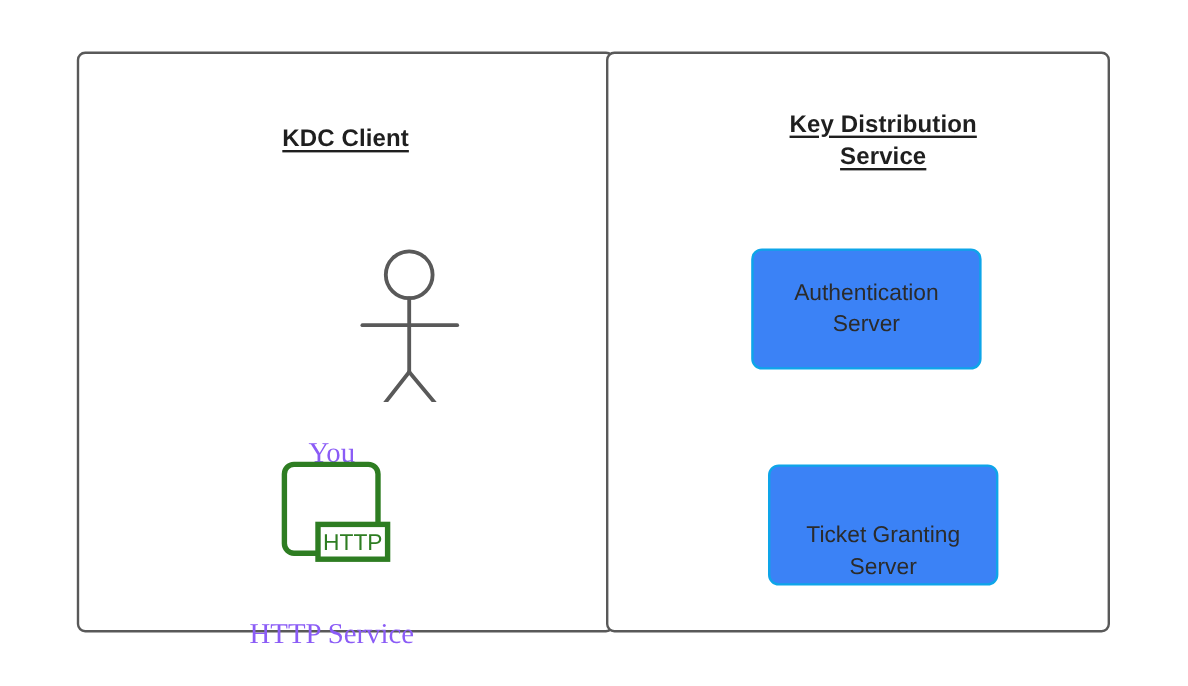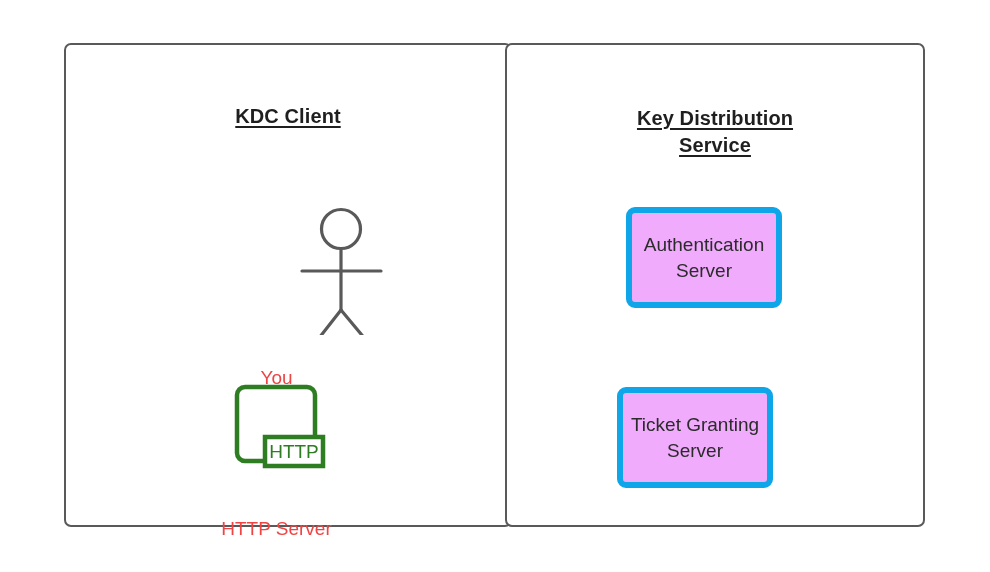--- a/index.html
+++ b/index.html
@@ -53,79 +53,81 @@
     color: #1f1f1f;
     line-height: 27px;
     letter-spacing: 0.1px;
   }
   .panel-title span {
     text-decoration: underline;
     text-underline-offset: 3px;
     text-decoration-thickness: 2px;
   }
   #panel-client .panel-title { top: 58px; }
-  #panel-kdc .panel-title { top: 60px; }
+  #panel-kdc .panel-title { top: 46px; padding-left: 21px; }
 
   
   #stick-figure {
     position: absolute;
     left: 160px;
     top: 115px;
     width: 230px;
     height: 175px;
   }
 
   .figure-caption {
     position: absolute;
     left: 0;
     width: 421px;
     text-align: center;
-    font-size: 19px;
-    color: #ef4444;
+    font-size: 24px;
+    color: #8b5cf6;
     line-height: 24px;
+    font-family: Liberation Serif, serif;
   }
   #you-label { top: 321px; }
 
   
   #http-icon {
     position: absolute;
     left: 165px;
     top: 336px;
     width: 100px;
     height: 92px;
   }
   #http-service-label { top: 472px; }
 
   
   .server-box {
     position: absolute;
     box-sizing: border-box;
-    border: 6px solid #0ea5e9;
+    border: 2px solid #0ea5e9;
     border-radius: 9px;
-    background: #f0abfc;
-    width: 156px;
+    background: #3b82f6;
+    width: 192px;
     height: 101px;
     display: flex;
     align-items: center;
     justify-content: center;
   }
   .server-box-label {
     text-align: center;
     font-size: 19px;
     color: #2b2b2b;
     line-height: 26px;
     white-space: pre-line;
   }
   #box-auth-server {
     left: 119px;
     top: 162px;
   }
   #box-tgs-server {
-    left: 110px;
+    left: 133px;
     top: 342px;
+    align-items: flex-end;
   }
 </style>
 </head>
 <body>
 
 <div class="canvas">
 
   <div class="panel" id="panel-client">
 
     <div class="panel-title"><span>KDC Client</span></div>
@@ -143,21 +145,21 @@
     <div class="figure-caption" id="you-label">You</div>
 
     <svg id="http-icon" viewBox="0 0 100 92">
 
       <path d="M14 6 H76 a8 8 0 0 1 8 8 V72 a8 8 0 0 1 -8 8 H14 a8 8 0 0 1 -8 -8 V14 a8 8 0 0 1 8 -8 Z" fill="none" stroke="#2e7d22" stroke-width="4.5"></path>
 
       <rect x="34" y="56" width="58" height="29" fill="#ffffff" stroke="#2e7d22" stroke-width="4.5"></rect>
       <text x="63" y="77" text-anchor="middle" font-family="Liberation Sans, sans-serif" font-size="19" fill="#2e7d22">HTTP</text>
     </svg>
 
-    <div class="figure-caption" id="http-service-label">HTTP Server</div>
+    <div class="figure-caption" id="http-service-label">HTTP Service</div>
   </div>
 
   <div class="panel" id="panel-kdc">
 
     <div class="panel-title"><span>Key Distribution</span><br><span>Service</span></div>
 
     <div class="server-box" id="box-auth-server">
       <div class="server-box-label">Authentication
 Server</div>
     </div>

